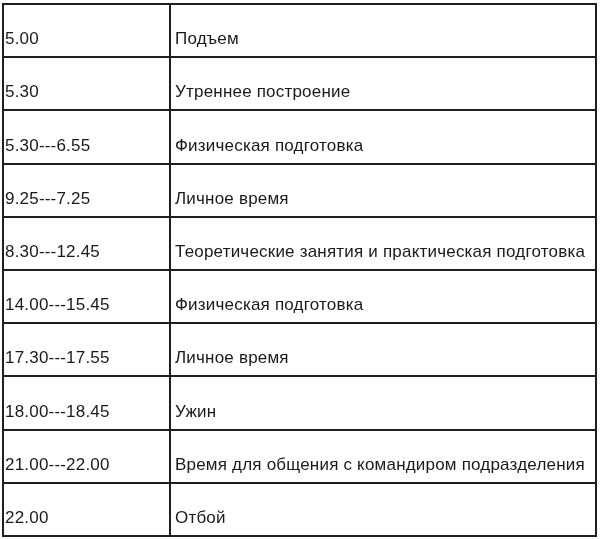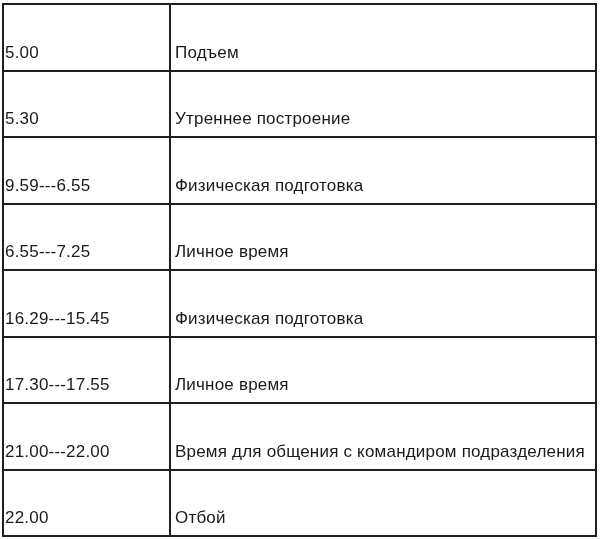--- a/index.html
+++ b/index.html
@@ -62,34 +62,42 @@
       <tbody id="schedule-body">
           <tr>
             <td class="time-cell">5.00</td>
             <td class="activity-cell">Подъем</td>
           </tr>
           <tr>
             <td class="time-cell">5.30</td>
             <td class="activity-cell">Утреннее построение</td>
           </tr>
           <tr>
-            <td class="time-cell">9.59---6.55</td>
+            <td class="time-cell">5.30---6.55</td>
             <td class="activity-cell">Физическая подготовка</td>
           </tr>
           <tr>
-            <td class="time-cell">6.55---7.25</td>
+            <td class="time-cell">9.25---7.25</td>
             <td class="activity-cell">Личное время</td>
           </tr>
           <tr>
-            <td class="time-cell">16.29---15.45</td>
+            <td class="time-cell">8.30---12.45</td>
+            <td class="activity-cell">Теоретические занятия и практическая подготовка</td>
+          </tr>
+          <tr>
+            <td class="time-cell">14.00---15.45</td>
             <td class="activity-cell">Физическая подготовка</td>
           </tr>
           <tr>
             <td class="time-cell">17.30---17.55</td>
             <td class="activity-cell">Личное время</td>
+          </tr>
+          <tr>
+            <td class="time-cell">18.00---18.45</td>
+            <td class="activity-cell">Ужин</td>
           </tr>
           <tr>
             <td class="time-cell">21.00---22.00</td>
             <td class="activity-cell">Время для общения с командиром подразделения</td>
           </tr>
           <tr>
             <td class="time-cell">22.00</td>
             <td class="activity-cell">Отбой</td>
           </tr>
         </tbody>

